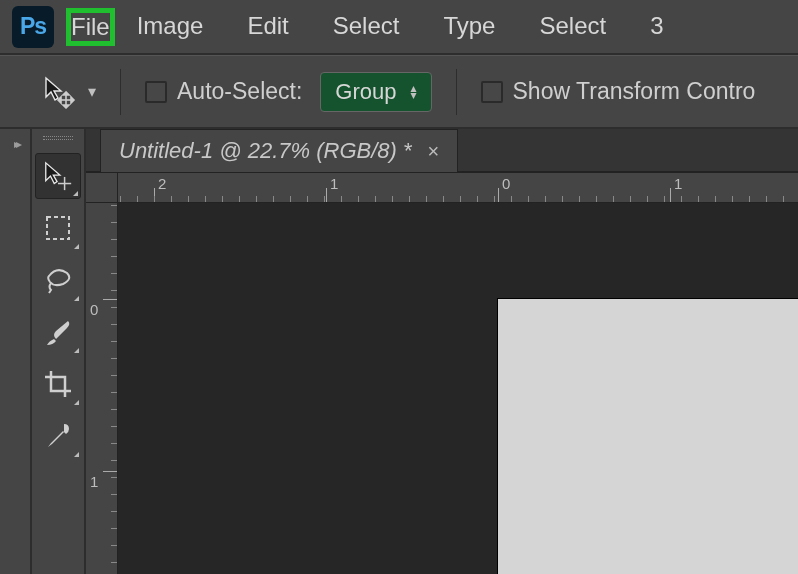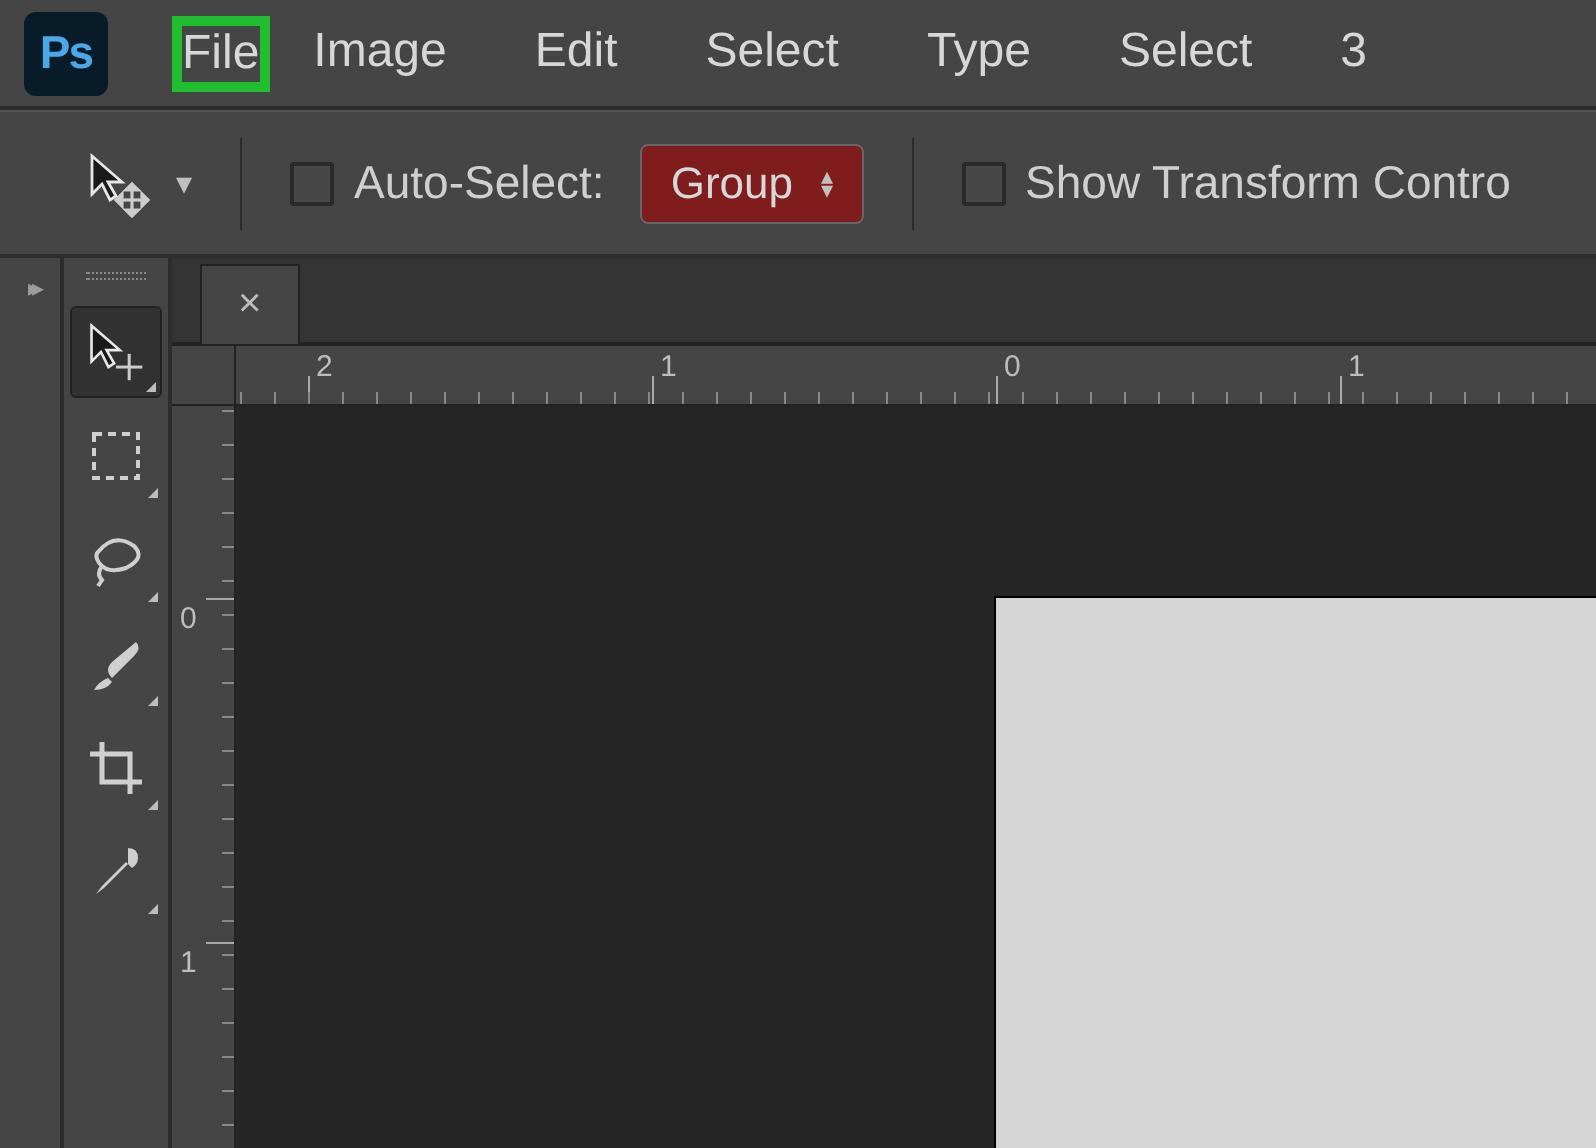--- a/index.html
+++ b/index.html
@@ -1,34 +1,34 @@
 <!DOCTYPE html>
 <html><head>
   <meta charset="utf-8">
   <style>
     * { margin: 0; padding: 0; box-sizing: border-box; font-family: Arial, Helvetica, sans-serif; -webkit-font-smoothing: antialiased; }
     body { background: #454545; width: 798px; height: 574px; overflow: hidden; position: relative; color: #d0d0d0; }
 
     
     .menubar { height: 55px; display: flex; align-items: center; padding: 0 12px; background: #454545; border-bottom: 2px solid #2d2d2d; }
-    .ps-logo { width: 42px; height: 42px; background: #071b29; border-radius: 6px; display: flex; align-items: center; justify-content: center; margin-right: 32px; }
+    .ps-logo { width: 42px; height: 42px; background: #071b29; border-radius: 6px; display: flex; align-items: center; justify-content: center; margin-right: 12px; }
     .ps-logo span { color: #4aa7e8; font-weight: 700; font-size: 23px; letter-spacing: -1px; }
     .menu-items { display: flex; gap: 0; }
     .menu-item { font-size: 24px; color: #d7d7d7; padding: 4px 22px; cursor: pointer; }
     .menu-item.highlighted { border: 5px solid #1fbf30; padding: 0 0; }
 
     
     .options-bar { height: 74px; display: flex; align-items: center; padding: 0 14px 0 42px; background: #454545; border-top: 1px solid #555; border-bottom: 2px solid #2d2d2d; gap: 18px; }
     .tool-indicator { display: flex; align-items: center; gap: 6px; }
     .move-icon { position: relative; width: 34px; height: 34px; }
     .chevron { font-size: 16px; color: #c0c0c0; margin-left: 6px; }
     .divider { width: 1px; height: 46px; background: #2d2d2d; margin: 0 6px; }
     .checkbox { width: 22px; height: 22px; border: 2px solid #2a2a2a; border-radius: 2px; display: inline-block; flex-shrink: 0; background:#474747; }
     .opt-label { font-size: 23px; color: #cfcfcf; }
-    .dropdown { display: flex; align-items: center; gap: 14px; border: 1px solid #666; background: #7f1d1d; border-radius: 4px; padding: 6px 14px; }
+    .dropdown { display: flex; align-items: center; gap: 14px; border: 1px solid #666; background: #14532d; border-radius: 4px; padding: 6px 14px; }
     .dropdown .dd-text { font-size: 22px; color: #d7d7d7; }
     .dd-arrows { display: flex; flex-direction: column; line-height: 7px; font-size: 12px; color: #c0c0c0; }
     .row { display: flex; align-items: center; gap: 10px; }
 
     
     .workspace { display: flex; height: calc(574px - 55px - 74px); }
 
     
     .panel-toggle { width: 32px; height: 30px; display: flex; align-items: center; justify-content: center; color: #9c9c9c; font-size: 12px; letter-spacing: -4px; }
 
@@ -178,20 +178,21 @@
         <path d="M21 3 Q26 3 26 8 Q26 11 23 13 L20 10 L8 22 L5 26 L9 23 L21 11 Z" fill="#cfcfcf"></path>
       </svg>
       <span class="tool-tri"></span>
     </div>
   </div>
 
   <div class="main-area">
     <div class="tabbar-row">
       <div class="tab-spacer"></div>
       <div class="doc-tab">
+        <span class="tab-title">Untitled-1 @ 22.7% (RGB/8) *</span>
         <span class="tab-close">×</span>
       </div>
     </div>
 
     <div class="canvas-zone">
       <div class="ruler-corner"></div>
       <div class="ruler-h" id="ruler-h">
           <div class="tick-h" style="left: 36px;">
             <span class="num">2</span>
             <span class="major"></span>

